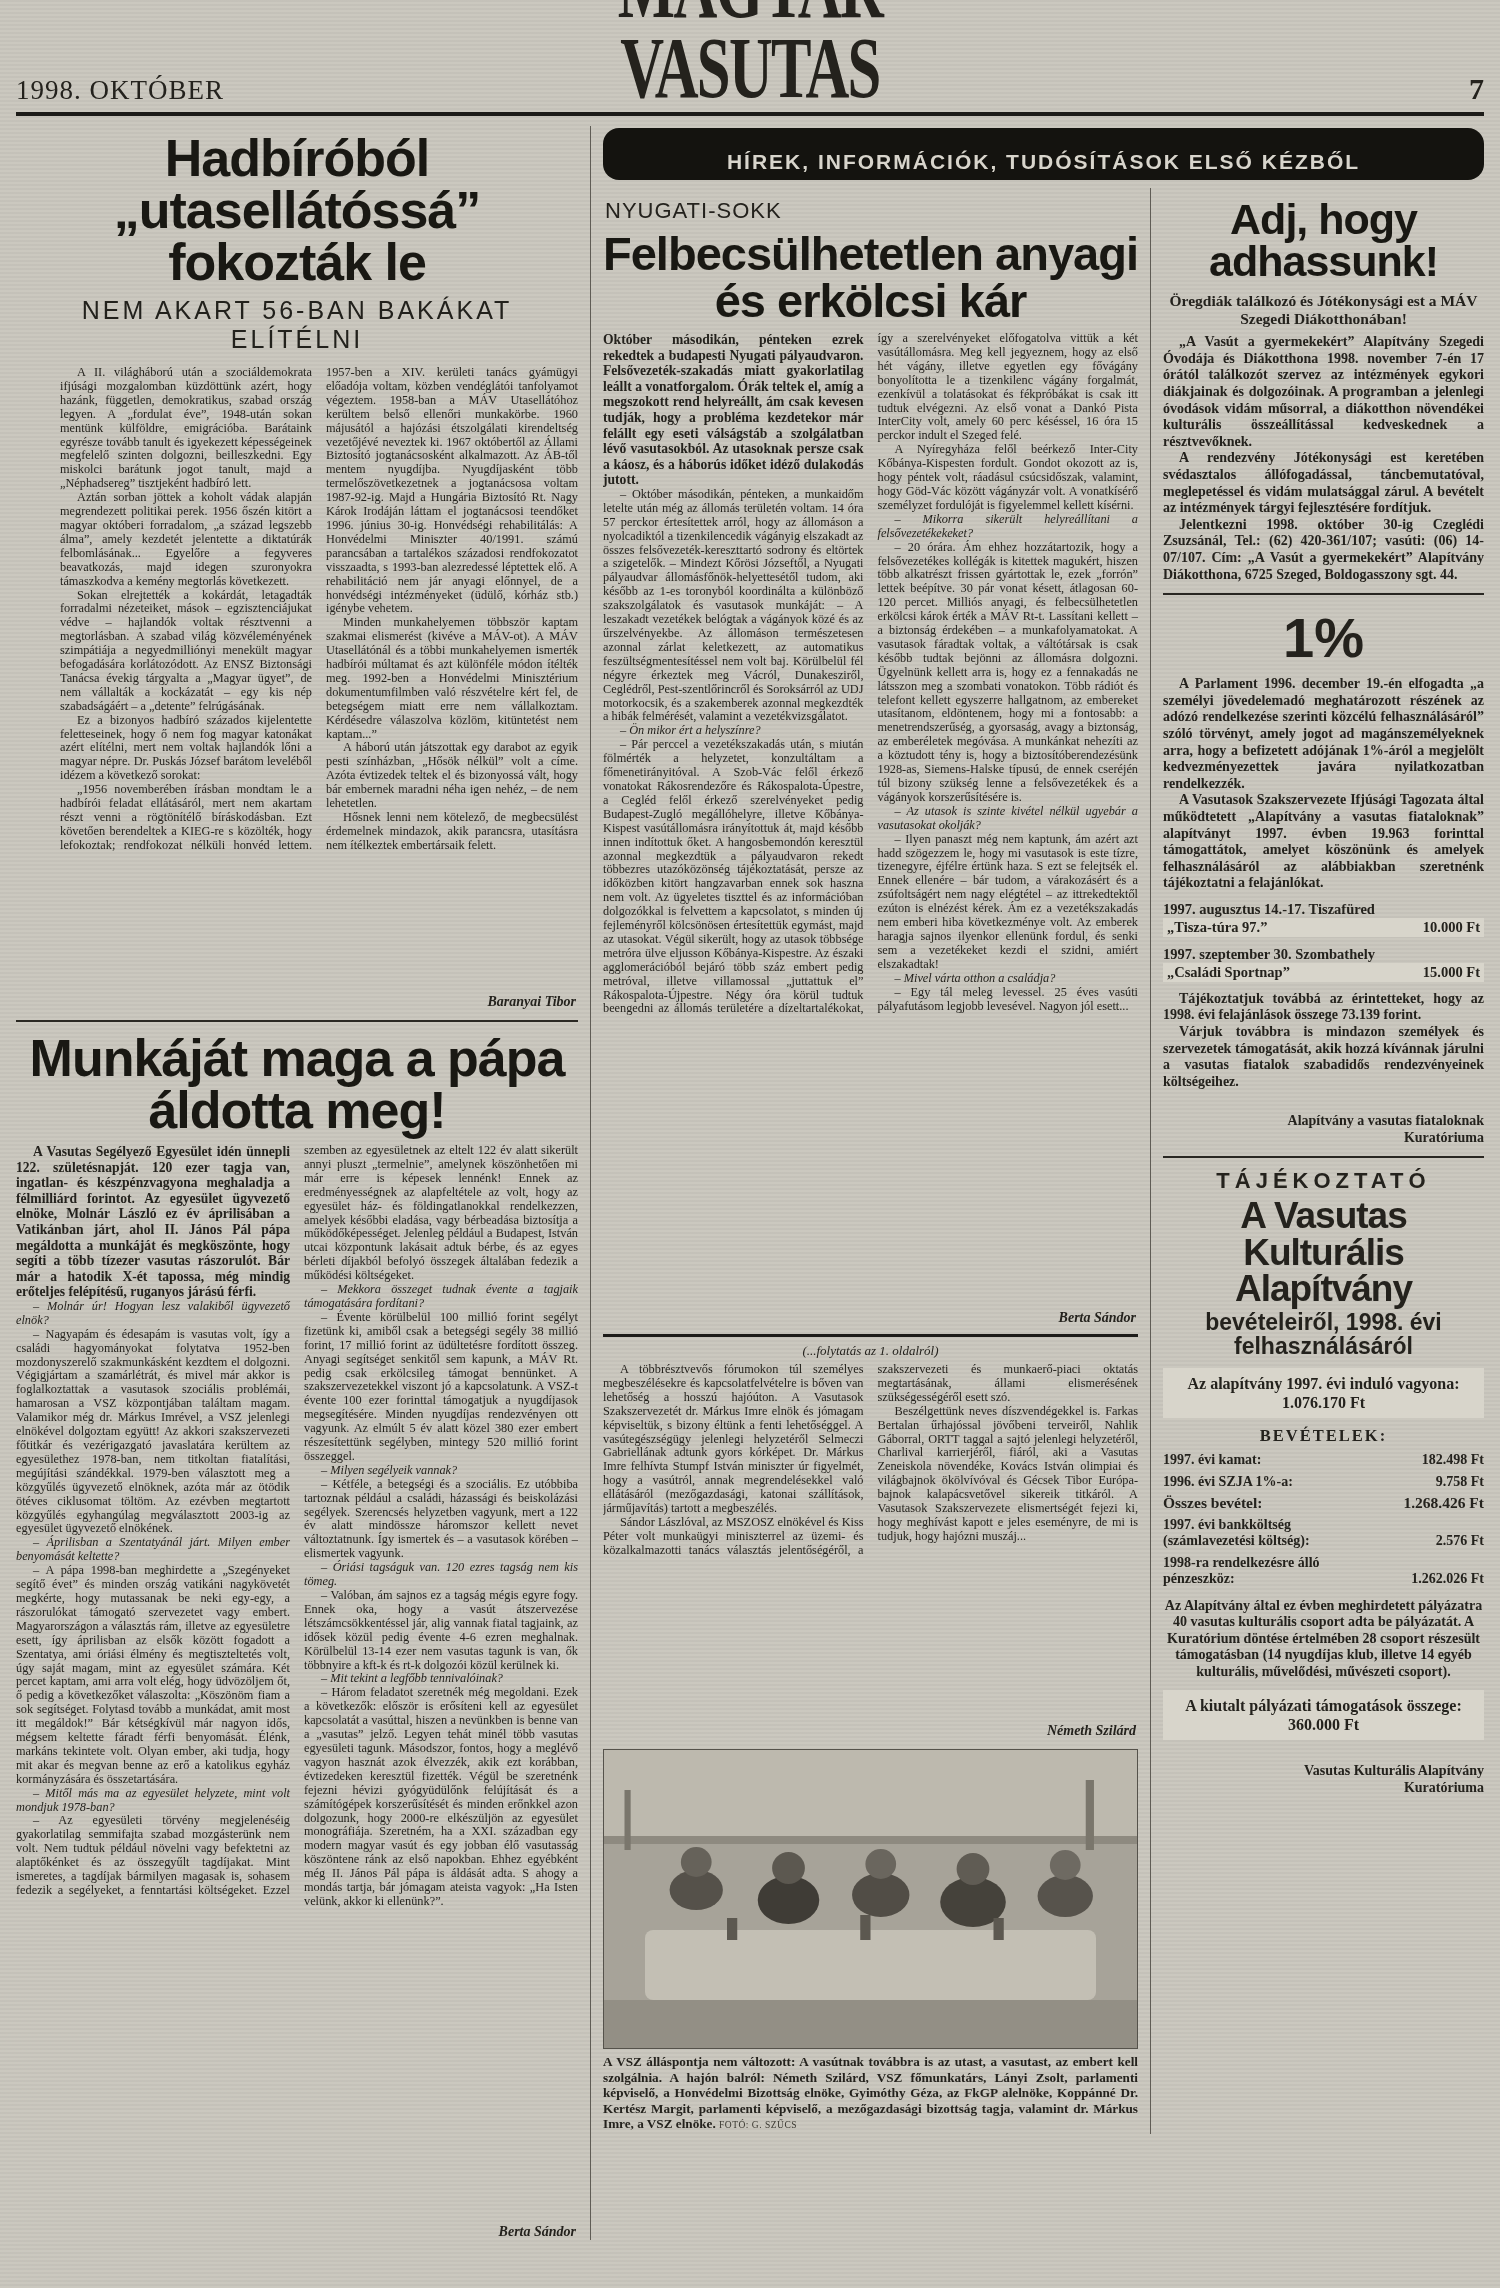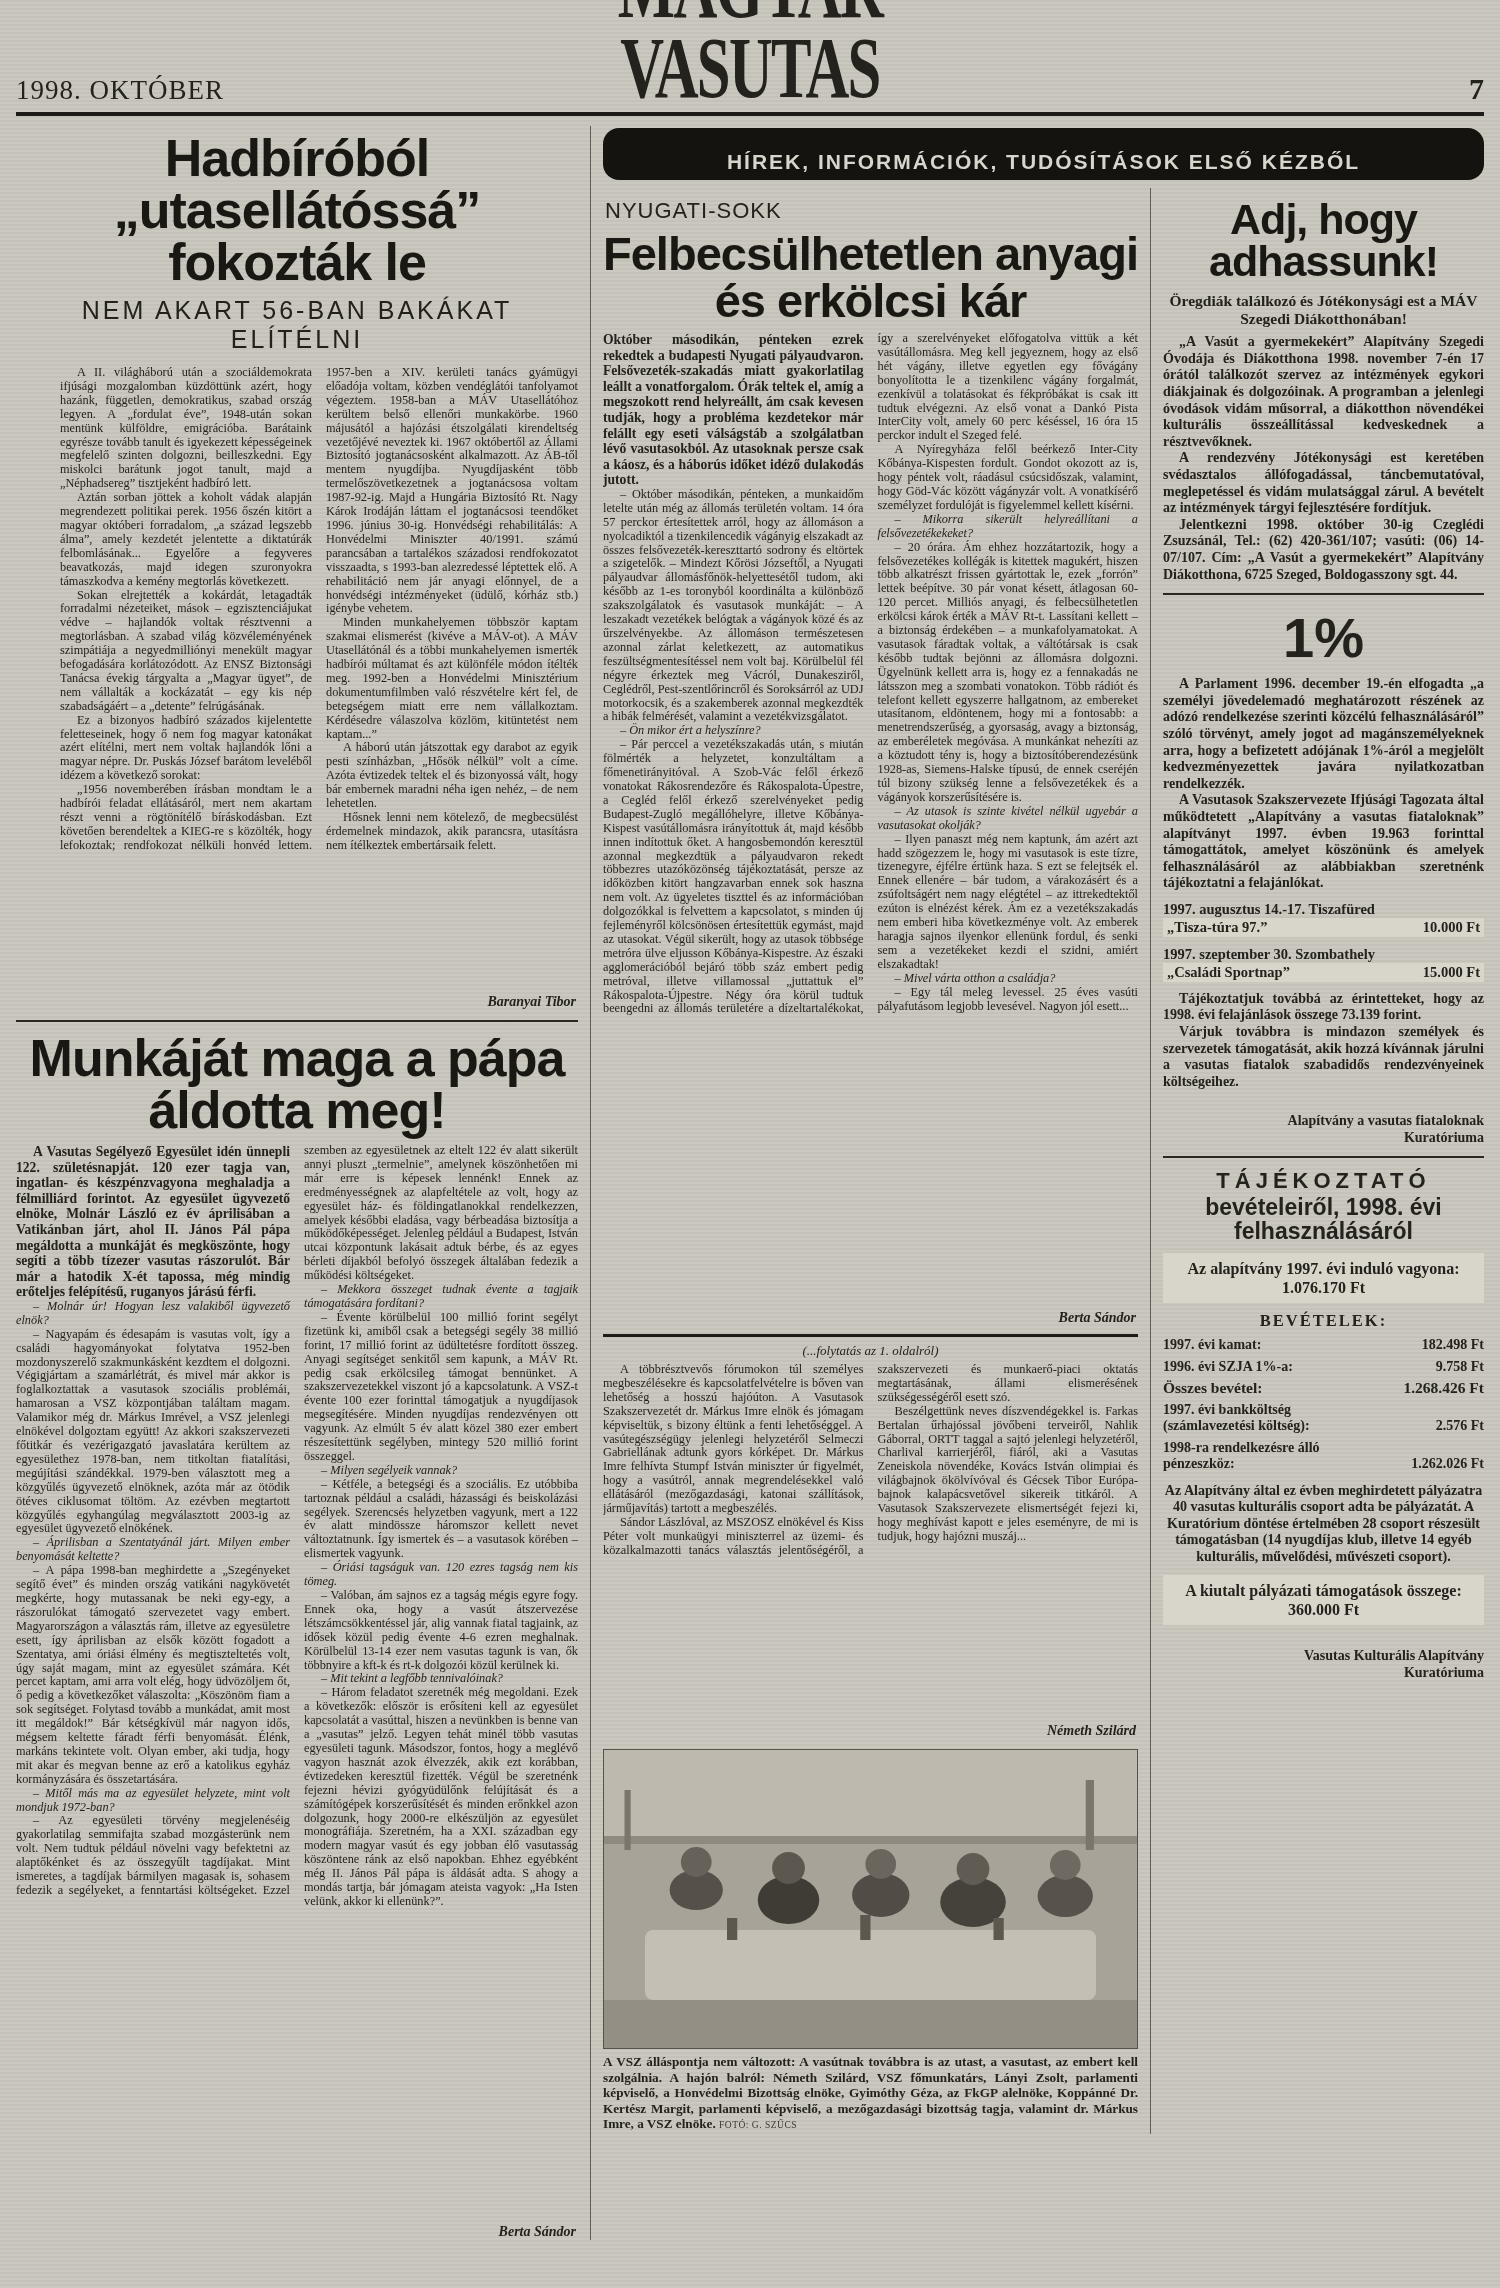--- a/index.html
+++ b/index.html
@@ -101,21 +101,21 @@
       <hr class="rule">
 
       <div class="art">
         <div class="headline h-xl">Munkáját maga a pápa áldotta meg!</div>
         <div class="cols2 h-pope">
           <p class="lead">A Vasutas Segélyező Egyesület idén ünnepli 122. születésnapját. 120 ezer tagja van, ingatlan- és készpénzvagyona meghaladja a félmilliárd forintot. Az egyesület ügyvezető elnöke, Molnár László ez év áprilisában a Vatikánban járt, ahol II. János Pál pápa megáldotta a munkáját és megköszönte, hogy segíti a több tízezer vasutas rászorulót. Bár már a hatodik X-ét tapossa, még mindig erőteljes felépítésű, ruganyos járású férfi.</p>
           <p class="q">– Molnár úr! Hogyan lesz valakiből ügyvezető elnök?</p>
           <p>– Nagyapám és édesapám is vasutas volt, így a családi hagyományokat folytatva 1952-ben mozdonyszerelő szakmunkásként kezdtem el dolgozni. Végigjártam a szamárlétrát, és mivel már akkor is foglalkoztattak a vasutasok szociális problémái, hamarosan a VSZ központjában találtam magam. Valamikor még dr. Márkus Imrével, a VSZ jelenlegi elnökével dolgoztam együtt! Az akkori szakszervezeti főtitkár és vezérigazgató javaslatára kerültem az egyesülethez 1978-ban, nem titkoltan fiatalítási, megújítási szándékkal. 1979-ben választott meg a közgyűlés ügyvezető elnöknek, azóta már az ötödik ötéves ciklusomat töltöm. Az ezévben megtartott közgyűlés egyhangúlag megválasztott 2003-ig az egyesület ügyvezető elnökének.</p>
           <p class="q">– Áprilisban a Szentatyánál járt. Milyen ember benyomását keltette?</p>
           <p>– A pápa 1998-ban meghirdette a „Szegényeket segítő évet” és minden ország vatikáni nagykövetét megkérte, hogy mutassanak be neki egy-egy, a rászorulókat támogató szervezetet vagy embert. Magyarországon a választás rám, illetve az egyesületre esett, így áprilisban az elsők között fogadott a Szentatya, ami óriási élmény és megtiszteltetés volt, úgy saját magam, mint az egyesület számára. Két percet kaptam, ami arra volt elég, hogy üdvözöljem őt, ő pedig a következőket válaszolta: „Köszönöm fiam a sok segítséget. Folytasd tovább a munkádat, amit most itt megáldok!” Bár kétségkívül már nagyon idős, mégsem keltette fáradt férfi benyomását. Élénk, markáns tekintete volt. Olyan ember, aki tudja, hogy mit akar és megvan benne az erő a katolikus egyház kormányzására és összetartására.</p>
-          <p class="q">– Mitől más ma az egyesület helyzete, mint volt mondjuk 1972-ban?</p>
+          <p class="q">– Mitől más ma az egyesület helyzete, mint volt mondjuk 1978-ban?</p>
           <p>– Az egyesületi törvény megjelenéséig gyakorlatilag semmifajta szabad mozgásterünk nem volt. Nem tudtuk például növelni vagy befektetni az alaptőkénket és az összegyűlt tagdíjakat. Mint ismeretes, a tagdíjak bármilyen magasak is, sohasem fedezik a segélyeket, a fenntartási költségeket. Ezzel szemben az egyesületnek az eltelt 122 év alatt sikerült annyi pluszt „termelnie”, amelynek köszönhetően mi már erre is képesek lennénk! Ennek az eredményességnek az alapfeltétele az volt, hogy az egyesület ház- és földingatlanokkal rendelkezzen, amelyek későbbi eladása, vagy bérbeadása biztosítja a működőképességet. Jelenleg például a Budapest, István utcai központunk lakásait adtuk bérbe, és az egyes bérleti díjakból befolyó összegek általában fedezik a működési költségeket.</p>
           <p class="q">– Mekkora összeget tudnak évente a tagjaik támogatására fordítani?</p>
           <p>– Évente körülbelül 100 millió forint segélyt fizetünk ki, amiből csak a betegségi segély 38 millió forint, 17 millió forint az üdültetésre fordított összeg. Anyagi segítséget senkitől sem kapunk, a MÁV Rt. pedig csak erkölcsileg támogat bennünket. A szakszervezetekkel viszont jó a kapcsolatunk. A VSZ-t évente 100 ezer forinttal támogatjuk a nyugdíjasok megsegítésére. Minden nyugdíjas rendezvényen ott vagyunk. Az elmúlt 5 év alatt közel 380 ezer embert részesítettünk segélyben, mintegy 520 millió forint összeggel.</p>
           <p class="q">– Milyen segélyeik vannak?</p>
           <p>– Kétféle, a betegségi és a szociális. Ez utóbbiba tartoznak például a családi, házassági és beiskolázási segélyek. Szerencsés helyzetben vagyunk, mert a 122 év alatt mindössze háromszor kellett nevet változtatnunk. Így ismertek és – a vasutasok körében – elismertek vagyunk.</p>
           <p class="q">– Óriási tagságuk van. 120 ezres tagság nem kis tömeg.</p>
           <p>– Valóban, ám sajnos ez a tagság mégis egyre fogy. Ennek oka, hogy a vasút átszervezése létszámcsökkentéssel jár, alig vannak fiatal tagjaink, az idősek közül pedig évente 4-6 ezren meghalnak. Körülbelül 13-14 ezer nem vasutas tagunk is van, ők többnyire a kft-k és rt-k dolgozói közül kerülnek ki.</p>
           <p class="q">– Mit tekint a legfőbb tennivalóinak?</p>
           <p>– Három feladatot szeretnék még megoldani. Ezek a következők: először is erősíteni kell az egyesület kapcsolatát a vasúttal, hiszen a nevünkben is benne van a „vasutas” jelző. Legyen tehát minél több vasutas egyesületi tagunk. Másodszor, fontos, hogy a meglévő vagyon hasznát azok élvezzék, akik ezt korábban, évtizedeken keresztül fizették. Végül be szeretnénk fejezni hévizi gyógyüdülőnk felújítását és a számítógépek korszerűsítését és minden erőnkkel azon dolgozunk, hogy 2000-re elkészüljön az egyesület monográfiája. Szeretném, ha a XXI. században egy modern magyar vasút és egy jobban élő vasutasság köszöntene ránk az első napokban. Ehhez egyébként még II. János Pál pápa is áldását adta. S ahogy a mondás tartja, bár jómagam ateista vagyok: „Ha Isten velünk, akkor ki ellenünk?”.</p>
         </div>
@@ -224,20 +224,21 @@
             <div class="signer">
               <div>Alapítvány a vasutas fiataloknak</div>
               <div>Kuratóriuma</div>
             </div>
           </div>
 
           <hr class="rule">
 
           <div>
             <div class="tajek">TÁJÉKOZTATÓ</div>
+            <div class="k-title">A Vasutas Kulturális Alapítvány</div>
             <div class="k-sub">bevételeiről, 1998. évi felhasználásáról</div>
 
             <div class="hlbox">
               <span>Az alapítvány 1997. évi induló vagyona:</span>
               <span>1.076.170 Ft</span>
             </div>
 
             <div class="sect">BEVÉTELEK:</div>
 
             <div class="frow">

